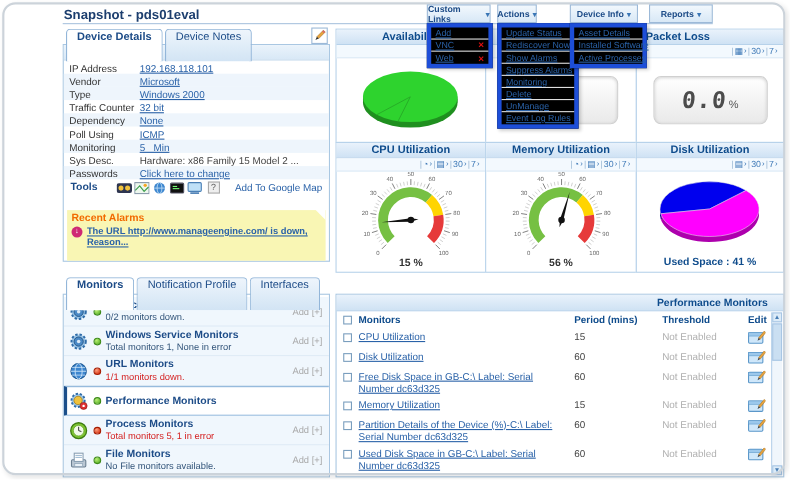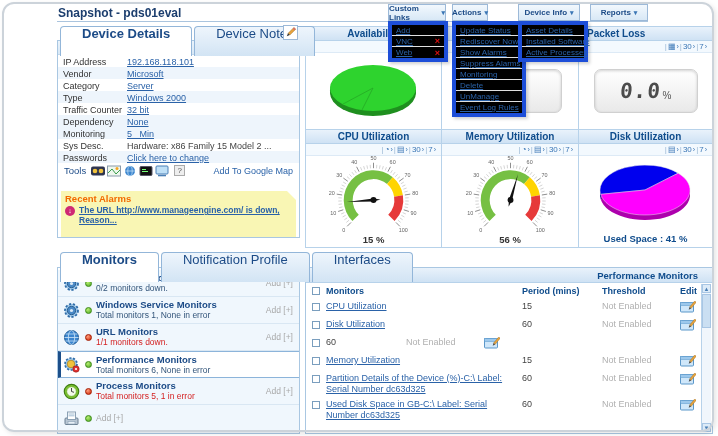--- a/index.html
+++ b/index.html
@@ -16,39 +16,39 @@
     justify-content:center;gap:3px;z-index:70;cursor:pointer}
   .chev{font-size:7px;color:#3a76b5}
   .dd{position:absolute;background:#000000;border:4px solid #1d4ed8;z-index:95;box-shadow:2px 2px 3px rgba(0,0,0,.18)}
   .dd-item{height:11px;display:flex;align-items:center;padding:0 4px;border-bottom:1px solid #dfdfdf;font-size:8px;white-space:nowrap}
   .dd-item:last-child{border-bottom:none}
   .dd-link{color:#2a62a8;text-decoration:underline}
   .dd-x{margin-left:auto;color:#e01010;font-weight:bold;font-size:9px;padding-left:4px}
 
   
   .tabs{position:absolute;display:flex;gap:2px;z-index:5}
-  .tab{height:30px;line-height:14px;padding:0 21px;font-size:13px;color:#1c4b87;
+  .tab{height:30px;line-height:14px;padding:0 9px;font-size:10px;color:#1c4b87;
     background:linear-gradient(#eef5fc,#d2e4f4);border:1px solid #93b6d9;border-bottom:none;
     border-radius:4px 4px 0 0;cursor:pointer;white-space:nowrap}
   .tab.active{background:#fff;font-weight:bold}
   .pencil-btn{position:absolute;left:283px;top:25px;width:15px;height:15px;border:1px solid #9cb9d8;
     background:#fff;display:flex;align-items:center;justify-content:center;z-index:6}
 
   
   .dev-panel{position:absolute;left:57px;top:40px;width:243px;height:198px;border:1px solid #a9c7e2;background:#fff}
   .dev-name-row{height:14px;background:linear-gradient(#eaf3fb,#d8e8f6);border-bottom:1px solid #c2d8ec;
     display:flex;align-items:center;padding:4px 5px;gap:4px}
   .dev-name{font-size:9.5px;font-weight:bold;color:#2a62a8;text-decoration:underline}
   .f-row{height:12px;display:flex;align-items:flex-end;padding:0 5px;font-size:9px}
   .f-row.alt{background:#eef5fc}
   .f-label{width:64px;color:#333;flex:0 0 auto}
   .f-val.link{color:#2a62a8;text-decoration:underline}
   .f-val.plain{color:#444}
   .tools-row{height:15px;display:flex;align-items:center;padding:0 6px;gap:3px}
-  .tools-label{font-size:9.5px;font-weight:normal;color:#1c4b87;margin-right:2px}
+  .tools-label{font-size:9.5px;font-weight:bold;color:#1c4b87;margin-right:14px}
   .tool-ic{width:14px;height:12px;display:inline-flex;cursor:pointer}
   .help-box{width:11px;height:11px;border:1px solid #aaa;background:#eee;color:#555;font-size:8px;
     display:flex;align-items:center;justify-content:center;margin-left:2px;cursor:pointer}
   .gmap-link{margin-left:auto;font-size:9px;color:#2a62a8;cursor:pointer}
   .alarms{position:absolute;left:3px;top:150px;width:235px;height:46px;background:#f9f6b4;padding:2px 4px;overflow:hidden}
   .fold{position:absolute;right:0;top:0;width:0;height:0;border-top:9px solid #fff;border-left:9px solid transparent}
   .alarms-title{font-size:9.5px;font-weight:bold;color:#f26a00;margin-bottom:2px}
   .alarm-item{display:flex;gap:4px;margin-bottom:2px;align-items:flex-start}
   .alarm-dot{flex:0 0 auto;width:10px;height:10px;border-radius:50%;color:#fff;font-size:7px;line-height:10px;text-align:center;margin-top:0}
   .alarm-text{font-size:8.5px;font-weight:bold;color:#2a62a8;text-decoration:underline;line-height:9.5px}
@@ -167,35 +167,35 @@
     </div>
     <div id="field-list">
         <div class="f-row">
           <span class="f-label">IP Address</span>
           <span class="f-val link">192.168.118.101</span>
         </div>
         <div class="f-row alt">
           <span class="f-label">Vendor</span>
           <span class="f-val link">Microsoft</span>
         </div>
-        <div class="f-row">
-          <span class="f-label">Category</span>
-          <span class="f-val link">Server</span>
-        </div>
         <div class="f-row alt">
           <span class="f-label">Type</span>
           <span class="f-val link">Windows 2000</span>
         </div>
         <div class="f-row">
           <span class="f-label">Traffic Counter</span>
           <span class="f-val link">32 bit</span>
         </div>
         <div class="f-row alt">
           <span class="f-label">Dependency</span>
           <span class="f-val link">None</span>
+        </div>
+        <div class="f-row">
+          <span class="f-label">Poll Using</span>
+          <span class="f-val link">ICMP</span>
         </div>
         <div class="f-row alt">
           <span class="f-label">Monitoring</span>
           <span class="f-val link">5 &nbsp; Min</span>
         </div>
         <div class="f-row">
           <span class="f-label">Sys Desc.</span>
           <span class="f-val plain">Hardware: x86 Family 15 Model 2 ...</span>
         </div>
         <div class="f-row alt">
@@ -560,21 +560,20 @@
       <div class="mon-row sel">
         <span class="mon-ic"><svg width="19" height="19" viewBox="0 0 19 19">
             <circle cx="9" cy="9" r="6" fill="#9cc6e8" stroke="#2f6ca8" stroke-width="1.7" stroke-dasharray="2.1 1.6"></circle>
             <circle cx="9" cy="9" r="3.8" fill="#f0c23c" stroke="#a87d14" stroke-width="0.7"></circle>
             <circle cx="14" cy="14" r="3.2" fill="#e03131" stroke="#8f1414" stroke-width="0.6"></circle>
             <circle cx="14" cy="14" r="1.1" fill="#fff"></circle>
           </svg></span>
         <span class="dot up"></span>
         <div class="mon-tx">
           <div class="mon-title">Performance Monitors</div>
-          <div class="mon-sub">Total monitors 6, None in error</div>
         </div>
       </div>
       <div class="mon-row">
         <span class="mon-ic"><svg width="19" height="19" viewBox="0 0 19 19">
             <circle cx="9.5" cy="9.5" r="7.2" fill="#7ec431" stroke="#3e7d12" stroke-width="1.2"></circle>
             <circle cx="9.5" cy="9.5" r="4.8" fill="#f2fbe8" stroke="#5a9e1e" stroke-width="0.6"></circle>
             <line x1="9.5" y1="9.5" x2="9.5" y2="6" stroke="#333" stroke-width="0.9"></line>
             <line x1="9.5" y1="9.5" x2="12" y2="10.3" stroke="#333" stroke-width="0.9"></line>
           </svg></span>
         <span class="dot down"></span>
@@ -586,20 +585,24 @@
       </div>
       <div class="mon-row">
         <span class="mon-ic"><svg width="19" height="19" viewBox="0 0 19 19">
             <rect x="3" y="9" width="13" height="6.5" rx="1" fill="#b9c7d4" stroke="#6b7f92"></rect>
             <rect x="5.5" y="3" width="8" height="7.5" fill="#fff" stroke="#8aa0b4"></rect>
             <line x1="6.5" y1="5" x2="12.5" y2="5" stroke="#7aa0c0" stroke-width="0.7"></line>
             <line x1="6.5" y1="6.8" x2="12.5" y2="6.8" stroke="#7aa0c0" stroke-width="0.7"></line>
             <rect x="6" y="12.5" width="7" height="2.5" fill="#e8f0f7" stroke="#8aa0b4" stroke-width="0.6"></rect>
           </svg></span>
         <span class="dot up"></span>
+        <div class="mon-tx">
+          <div class="mon-title">File Monitors</div>
+          <div class="mon-sub">No File monitors available.</div>
+        </div>
         <span class="mon-add">Add [+]</span>
       </div>
       <div class="mon-row"></div>
     </div>
 
   <div class="tbl">
     <div class="tbl-title">Performance Monitors</div>
     <div class="t-head">
       <span class="col-cb">
           <span class="cb"></span>
@@ -643,20 +646,21 @@
                   <rect x="10" y="-1" width="2" height="8" fill="#e8a33d" stroke="#9a6b1f" stroke-width="0.4"></rect>
                   <polygon points="10,7 12,7 11,9.6" fill="#444"></polygon>
                 </g>
               </svg>
             </span></span>
         </div>
         <div class="t-row">
           <span class="col-cb">
             <span class="cb"></span>
           </span>
+          <span class="col-name"><span class="t-name-link">Free Disk Space in GB-C:\ Label: Serial Number dc63d325</span></span>
           <span class="col-per t-per">60</span>
           <span class="col-thr t-thr">Not Enabled</span>
           <span class="col-edit"><span class="t-edit-ic">
               <svg width="16" height="12" viewBox="0 0 16 12">
                 <rect x="0.5" y="1.5" width="13" height="9.5" rx="1" fill="#cfe7fa" stroke="#5b97c9"></rect>
                 <rect x="0.5" y="1.5" width="13" height="3" fill="#9cc8ec" stroke="#5b97c9" stroke-width="0.5"></rect>
                 <g transform="rotate(40 11 6)">
                   <rect x="10" y="-1" width="2" height="8" fill="#e8a33d" stroke="#9a6b1f" stroke-width="0.4"></rect>
                   <polygon points="10,7 12,7 11,9.6" fill="#444"></polygon>
                 </g>

